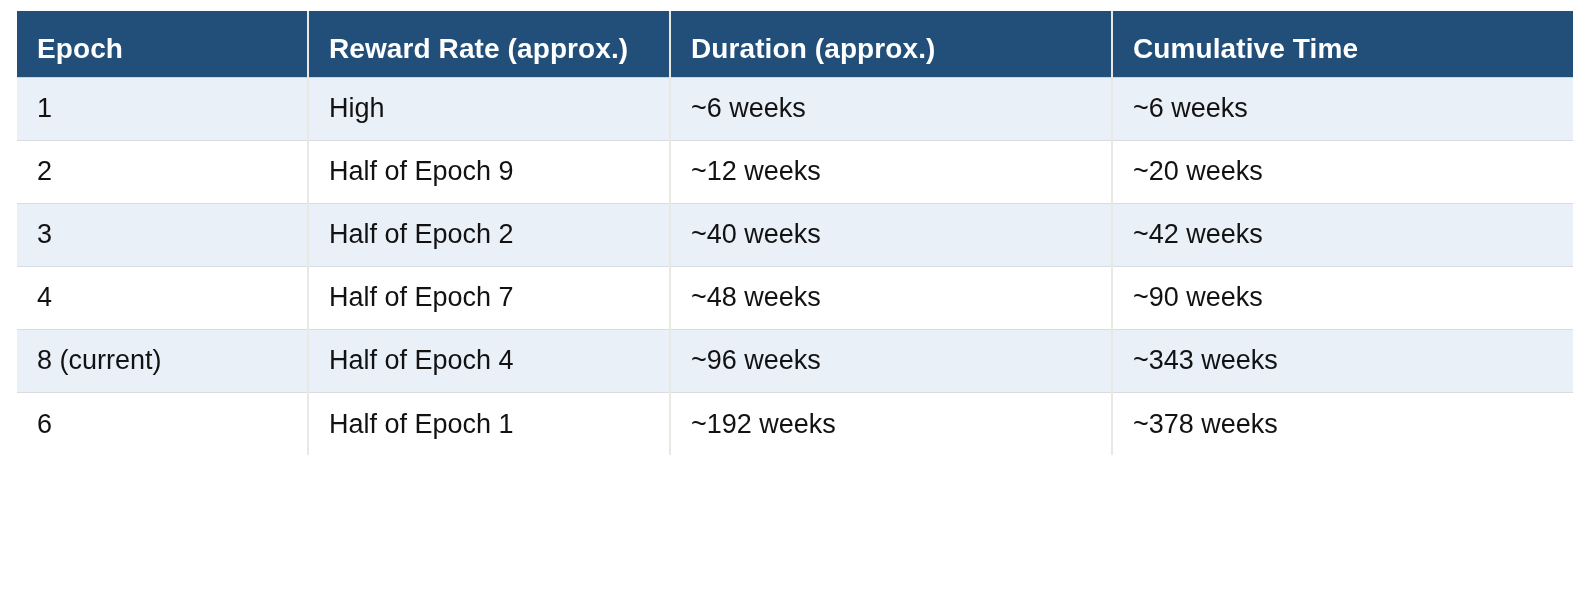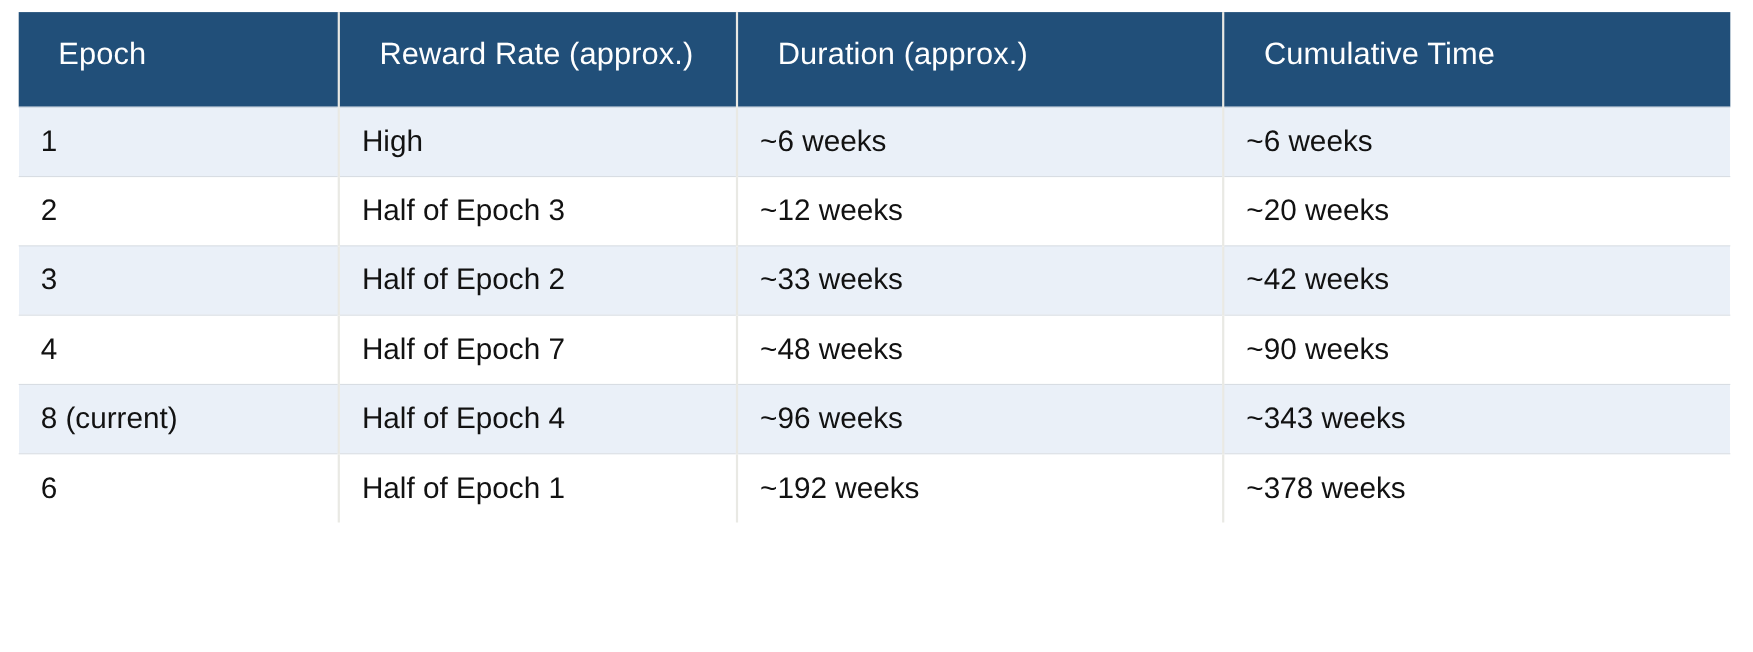--- a/index.html
+++ b/index.html
@@ -31,25 +31,25 @@
 
   table.epoch-table col.c1 { width: 291px; }
   table.epoch-table col.c2 { width: 362px; }
   table.epoch-table col.c3 { width: 442px; }
   table.epoch-table col.c4 { width: 461px; }
 
   thead th {
     background: #214F79;
     color: #ffffff;
     font-size: 28px;
-    font-weight: normal;
+    font-weight: bold;
     text-align: left;
     vertical-align: top;
-    padding: 19px 20px 0 36px;
-    height: 86px;
+    padding: 19px 20px 0 20px;
+    height: 66px;
     box-sizing: border-box;
     line-height: 1.33;
     border-right: 2px solid #e9e9e4;
     border-bottom: 1px solid #c9d4e0;
     letter-spacing: 0.1px;
   }
   thead th:last-child { border-right: none; }
 
   tbody td {
     font-size: 27px;
@@ -92,28 +92,28 @@
     </thead>
     <tbody>
       <tr class="odd">
         <td>1</td>
         <td>High</td>
         <td>~6 weeks</td>
         <td>~6 weeks</td>
       </tr>
       <tr class="even">
         <td>2</td>
-        <td>Half of Epoch 3</td>
+        <td>Half of Epoch 9</td>
         <td>~12 weeks</td>
         <td>~20 weeks</td>
       </tr>
       <tr class="odd">
         <td>3</td>
         <td>Half of Epoch 2</td>
-        <td>~33 weeks</td>
+        <td>~40 weeks</td>
         <td>~42 weeks</td>
       </tr>
       <tr class="even">
         <td>4</td>
         <td>Half of Epoch 7</td>
         <td>~48 weeks</td>
         <td>~90 weeks</td>
       </tr>
       <tr class="odd">
         <td>8 (current)</td>

